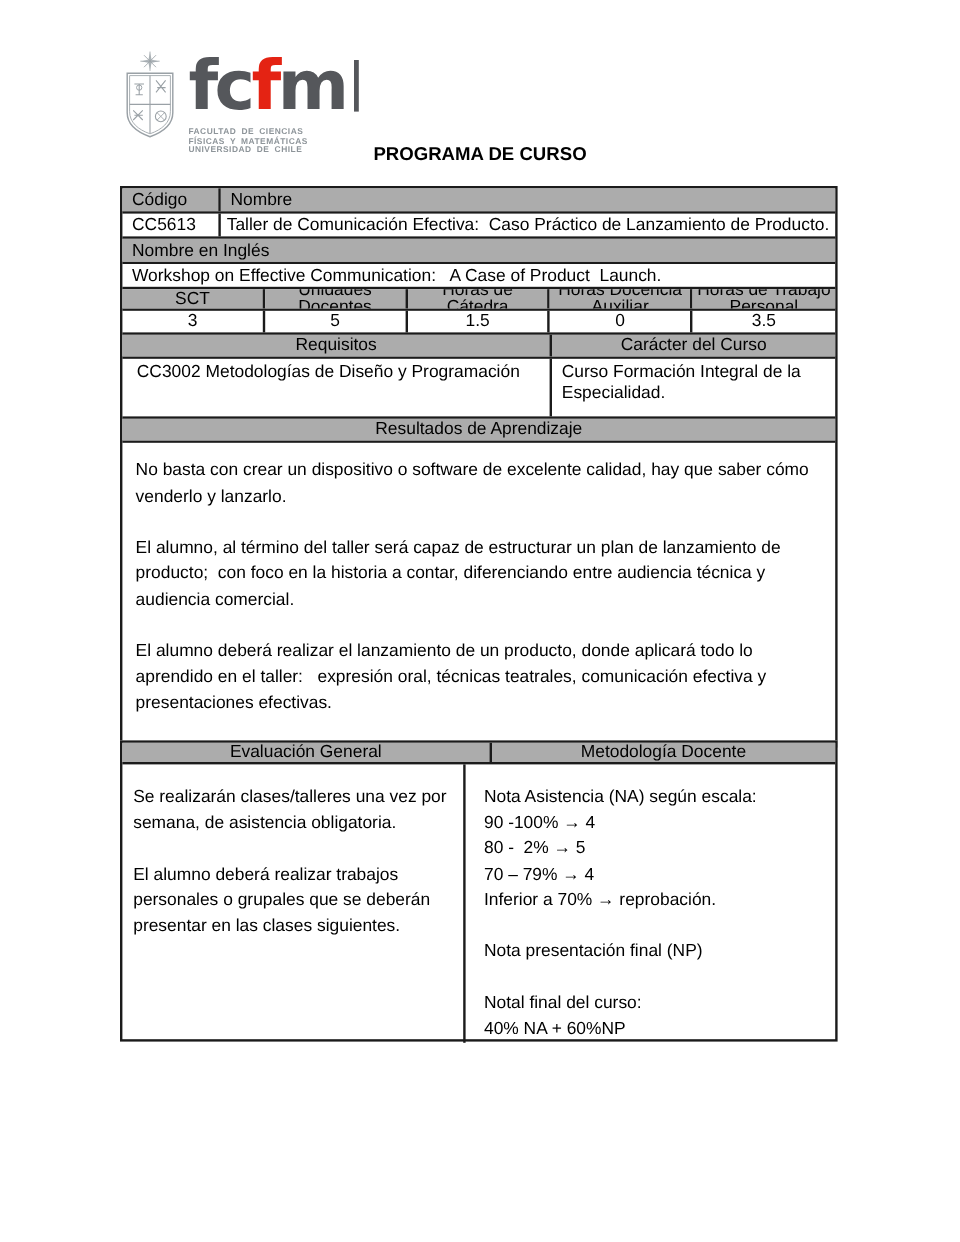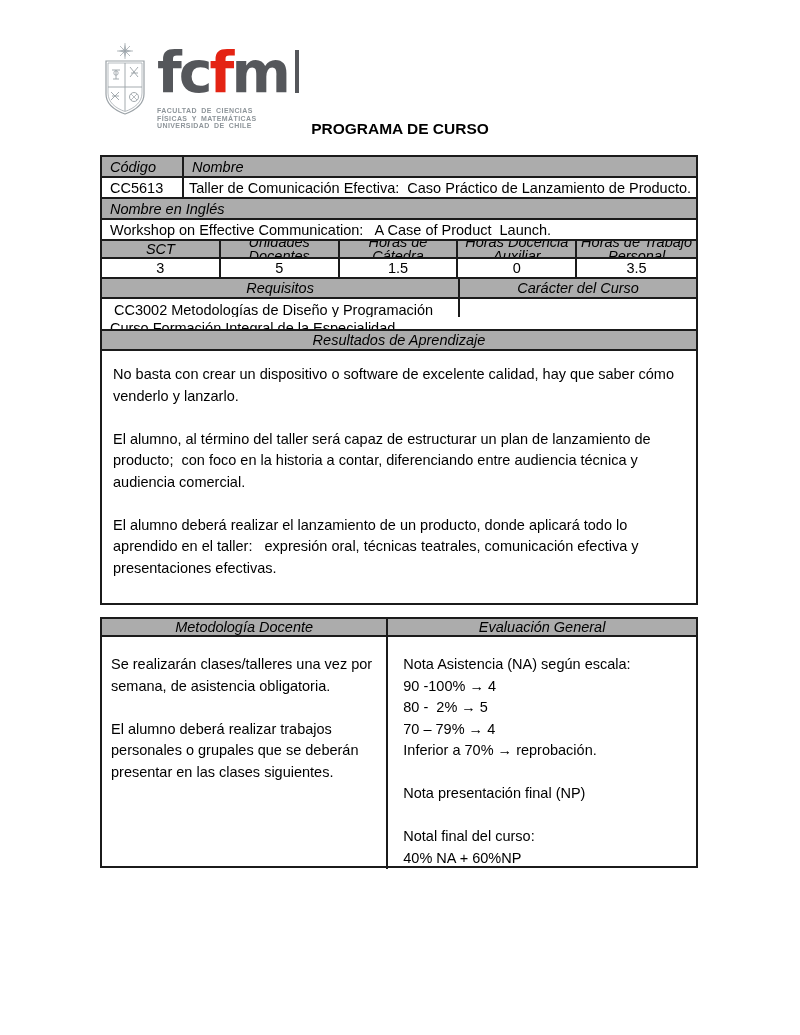--- a/index.html
+++ b/index.html
@@ -41,24 +41,24 @@
     position:absolute; left:100px; width:598px;
     border:2px solid #1b1b1b; background:#fff;
     font-size:14.5px;
   }
   .t1 { top:155px; }
   .t2 { top:617px; height:251px; display:flex; flex-direction:column; }
   .row { display:flex; border-bottom:2px solid #1b1b1b; align-items:stretch; }
   .row:last-child { border-bottom:none; }
   .cell { border-right:2px solid #1b1b1b; overflow:hidden; }
   .cell:last-child { border-right:none; }
-  .gray { background:#acacac;font-style:italic; }
+  .gray { background:#acacac; }
 
   .h21 { height:21px; } .h31 { height:18px; } .h20 { height:20px; }
-  .h38 { height:32px;flex-direction:column; } .hbig { height:252px; }
+  .h38 { height:50px; } .hbig { height:252px; }
 
   .vcenter { display:flex; align-items:center; }
   .ccenter { display:flex; align-items:center; justify-content:center; text-align:center; }
   .padl { padding-left:8px; }
   .pre { white-space:pre-wrap; }
 
   .w-codigo { width:82px; flex:0 0 82px; }
   .w-rest   { flex:1; }
   .w-fifth  { width:20%; flex:0 0 20%; }
   .w-60     { width:60.3%; flex:0 0 60.3%; }
@@ -180,22 +180,22 @@
         <div class="para pre">El alumno deberá realizar el lanzamiento de un producto, donde aplicará todo lo aprendido en el taller:   expresión oral, técnicas teatrales, comunicación efectiva y presentaciones efectivas.</div>
 
       </div>
     </div>
 
   </div>
 
   <div class="tbl t2">
 
     <div class="row h21">
+      <div class="cell gray w-eval ccenter">Evaluación General</div>
       <div class="cell gray w-met ccenter">Metodología Docente</div>
-      <div class="cell gray w-eval ccenter">Evaluación General</div>
     </div>
 
     <div class="row body">
       <div class="cell w-met met-body">
         <div class="para">Se realizarán clases/talleres una vez por semana, de asistencia obligatoria.</div>
         <div class="para">El alumno deberá realizar trabajos personales o grupales que se deberán presentar en las clases siguientes.</div>
       </div>
       <div class="cell w-eval eval-body">
         <div class="line">Nota Asistencia (NA) según escala:</div>
         <div class="line">90 -100% → 4</div>

